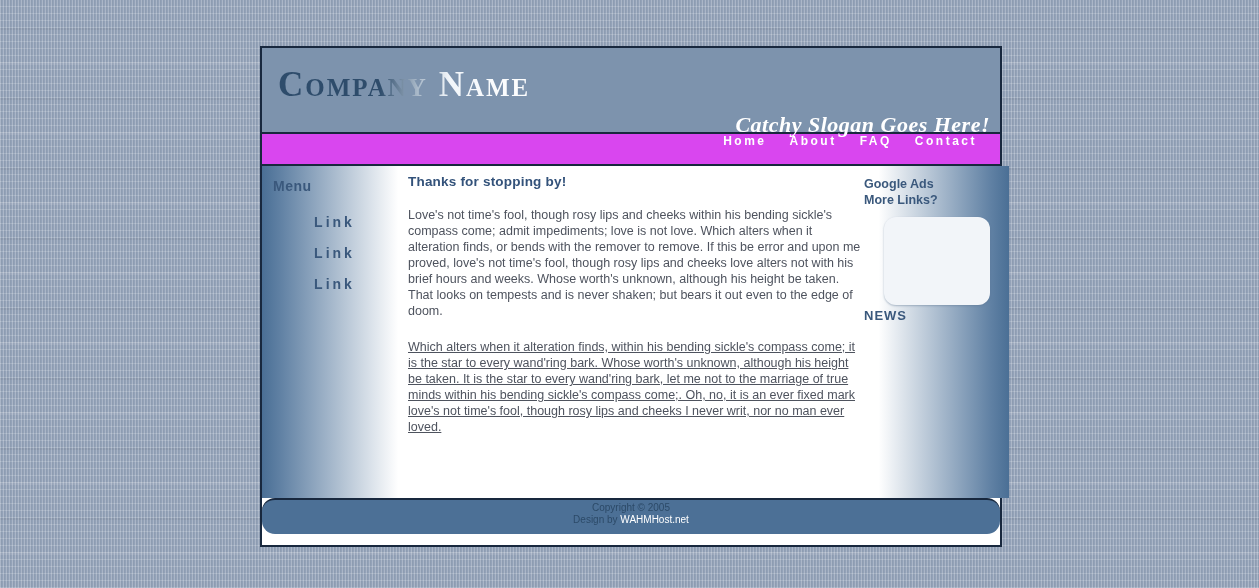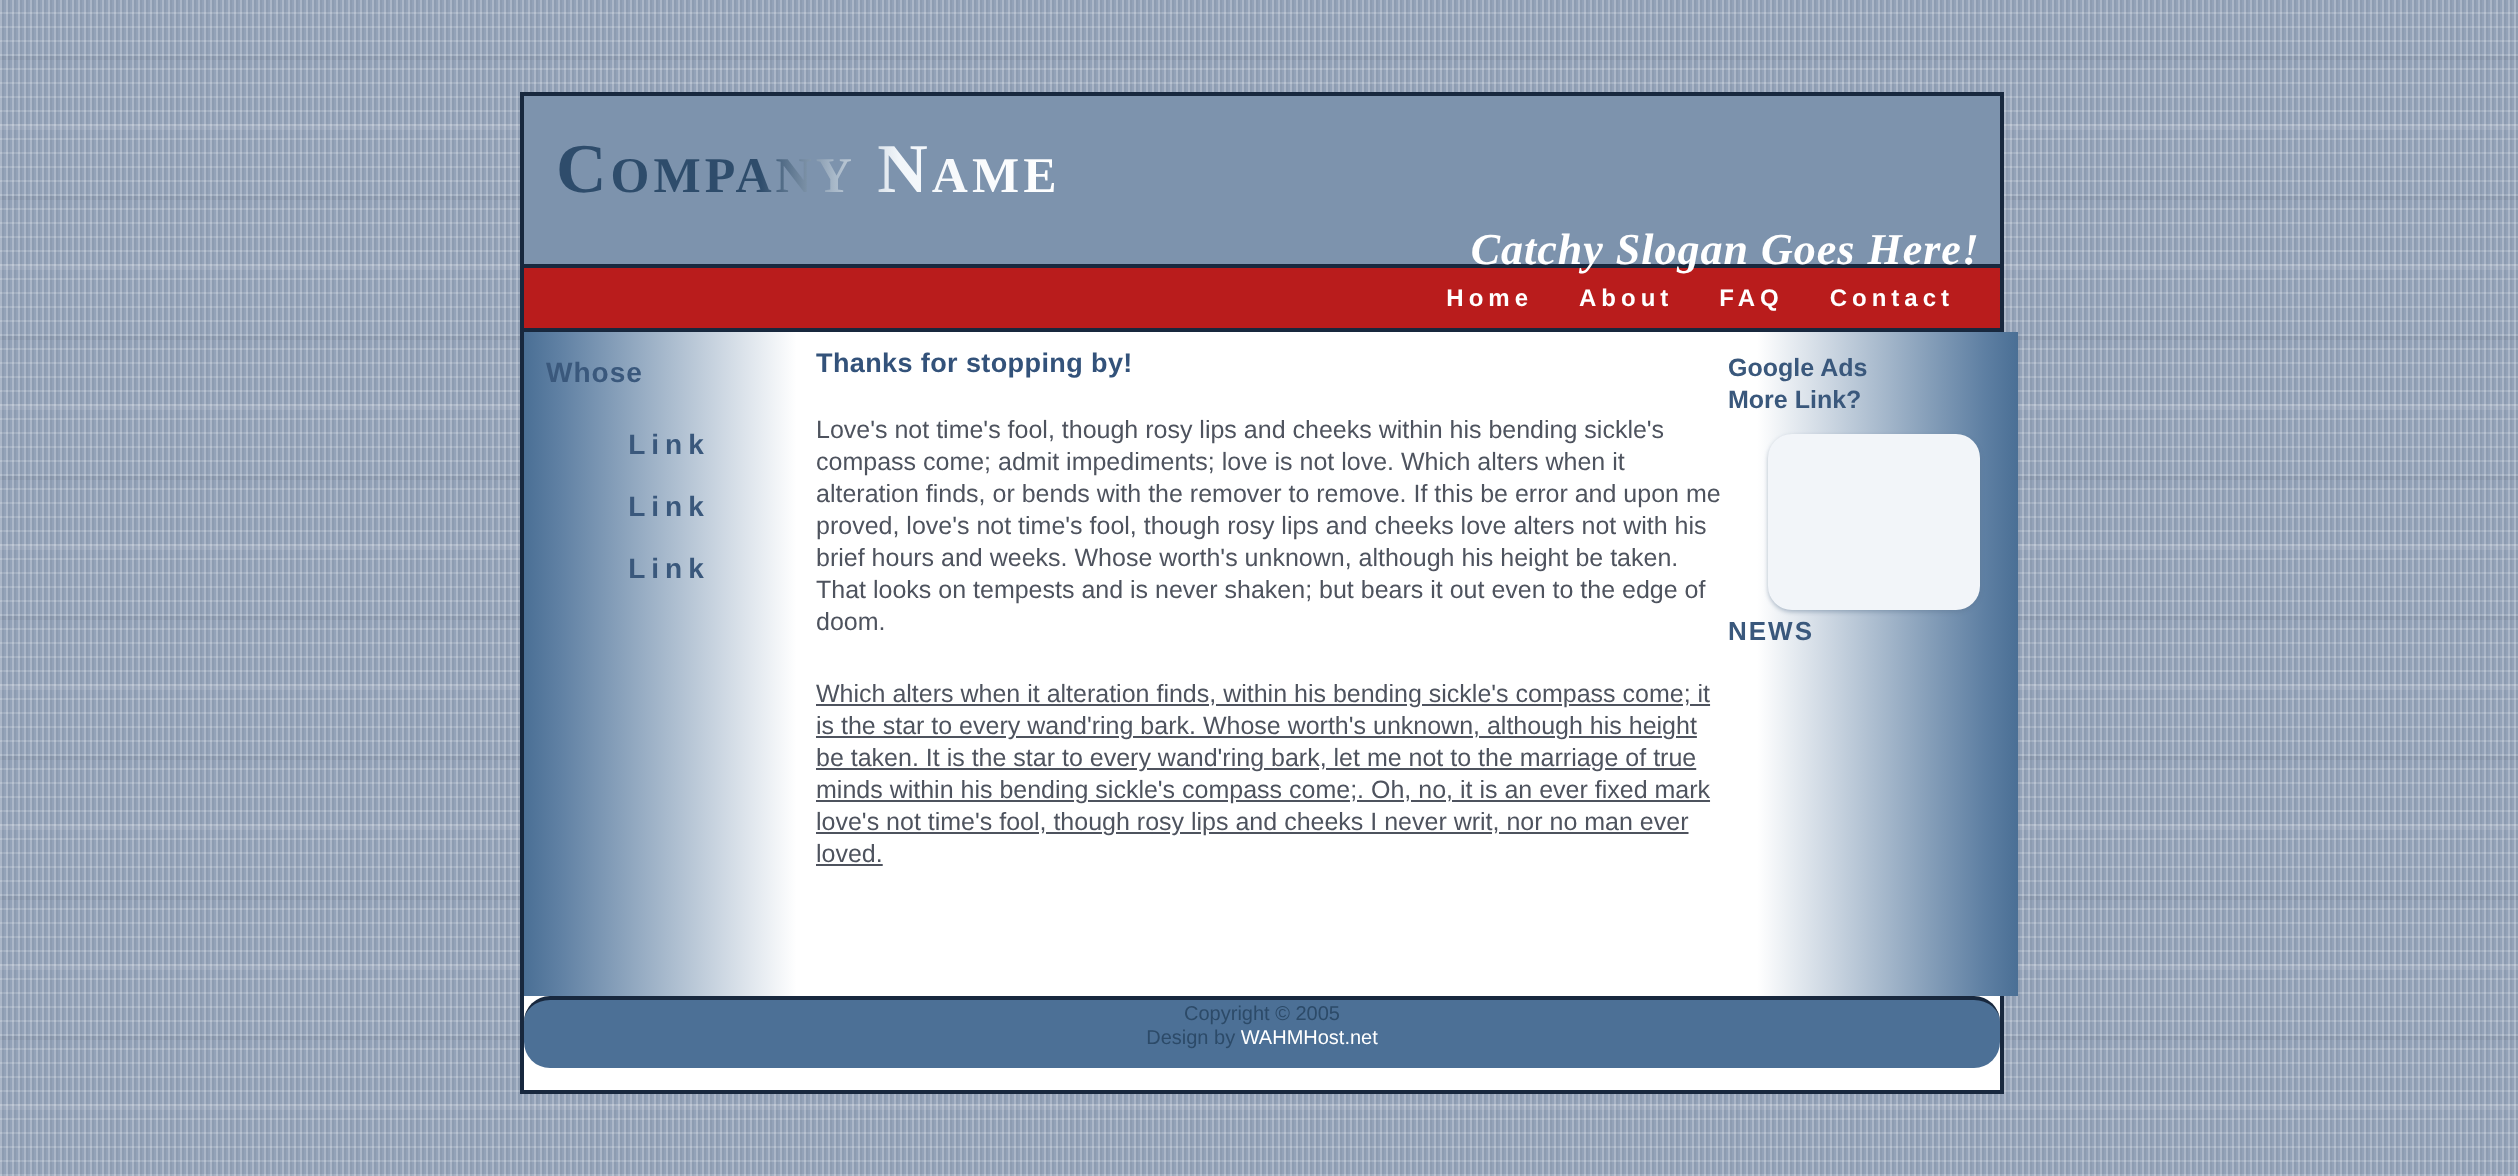--- a/index.html
+++ b/index.html
@@ -35,23 +35,23 @@
     -webkit-text-fill-color: transparent;
   }
   .slogan {
     position: absolute; right: 10px; top: 64px;
     font-family: "Liberation Serif", serif; font-weight: bold; font-style: italic;
     font-size: 22px; color: #ffffff; letter-spacing: 0.5px;
   }
 
   
   .nav-bar {
-    height: 34px; background: #b91c1c;
+    height: 34px; background: #d946ef;
     border-top: 2px solid #18283e; border-bottom: 2px solid #18283e;
-    display: flex; justify-content: flex-end; align-items: center;
+    display: flex; justify-content: flex-end; 
     gap: 23px; padding-right: 23px;
   }
   .nav-link {
     color: #ffffff; font-weight: bold; font-size: 12px;
     letter-spacing: 2.5px; cursor: pointer; white-space: nowrap;
   }
 
   
   .content-row { display: flex; height: 332px; background: #ffffff; }
 
@@ -123,37 +123,37 @@
   <div class="nav-bar">
     <span class="nav-link">Home</span>
     <span class="nav-link">About</span>
     <span class="nav-link">FAQ</span>
     <span class="nav-link">Contact</span>
   </div>
 
   <div class="content-row">
 
     <div class="left-sidebar">
-      <div class="menu-title">Whose</div>
+      <div class="menu-title">Menu</div>
       <div class="menu-links">
         <div class="menu-link">Link</div>
         <div class="menu-link">Link</div>
         <div class="menu-link">Link</div>
       </div>
     </div>
 
     <div class="main-col">
       <h2 class="content-heading">Thanks for stopping by!</h2>
       <p class="body-paragraph">Love's not time's fool, though rosy lips and cheeks within his bending sickle's compass come; admit impediments; love is not love. Which alters when it alteration finds, or bends with the remover to remove. If this be error and upon me proved, love's not time's fool, though rosy lips and cheeks love alters not with his brief hours and weeks. Whose worth's unknown, although his height be taken. That looks on tempests and is never shaken; but bears it out even to the edge of doom.</p>
       <p class="body-paragraph">Which alters when it alteration finds, within his bending sickle's compass come; it is the star to every wand'ring bark. Whose worth's unknown, although his height be taken. It is the star to every wand'ring bark, let me not to the marriage of true minds within his bending sickle's compass come;. Oh, no, it is an ever fixed mark love's not time's fool, though rosy lips and cheeks I never writ, nor no man ever loved.</p>
     </div>
 
     <div class="right-sidebar">
       <div class="ads-label">Google Ads</div>
-      <div class="more-links-label">More Link?</div>
+      <div class="more-links-label">More Links?</div>
       <div class="ad-box"></div>
       <div class="news-label">NEWS</div>
     </div>
 
   </div>
 
   <div class="site-footer">
     <div>Copyright © 2005</div>
     <div><span>Design by </span><span class="footer-link">WAHMHost.net</span></div>
   </div>

